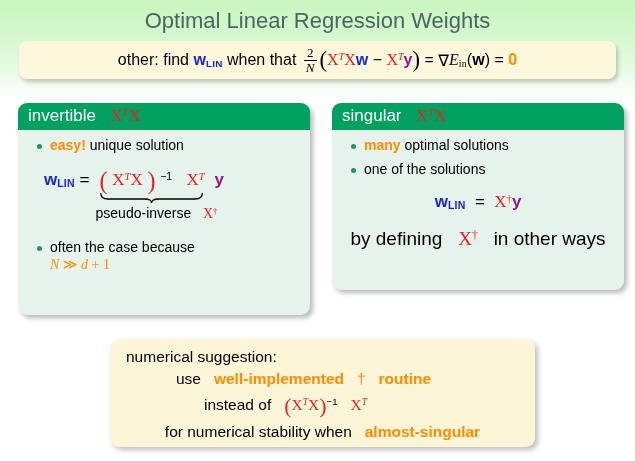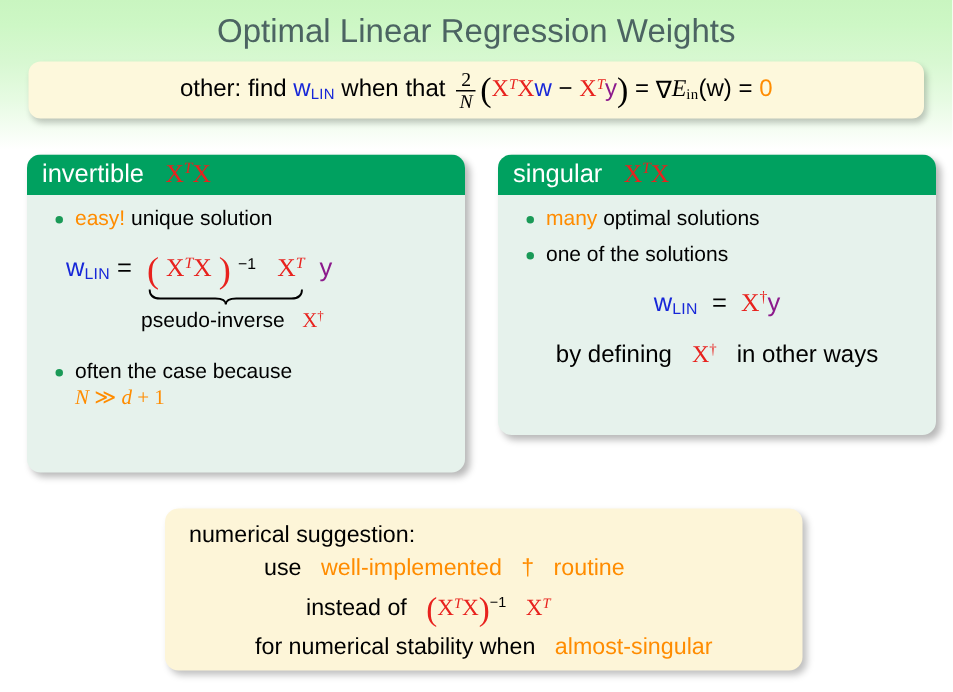--- a/index.html
+++ b/index.html
@@ -124,21 +124,21 @@
     border-radius: 50%;
     background: #1a9a57;
   }
 
   
   .red    { color: #e8221e; }
   .blue   { color: #1727d8; }
   .purple { color: #8c1a8c; }
   .orange { color: #ff8c00; }
   .black  { color: #000; }
-  .b      { font-weight: normal; }
+  .b      { font-weight: bold; }
   .mi     { font-family: "Liberation Serif", serif; font-style: italic; }
   .mrm    { font-family: "Liberation Serif", serif; font-style: normal; }
   .sub {
     font-size: 0.62em;
     vertical-align: -0.22em;
     letter-spacing: 0.2px;
   }
   .sup {
     font-size: 0.62em;
     vertical-align: 0.52em;
@@ -203,21 +203,21 @@
 
   
   .center-eq {
     text-align: center;
     font-size: 17px;
     margin: 14px 0 16px 0;
     white-space: nowrap;
   }
   .center-note {
     text-align: center;
-    font-size: 16px;
+    font-size: 19px;
     color: #000;
     margin-bottom: 2px;
     white-space: nowrap;
   }
 
   
   .suggest-box {
     position: absolute;
     left: 110px;
     top: 339px;

